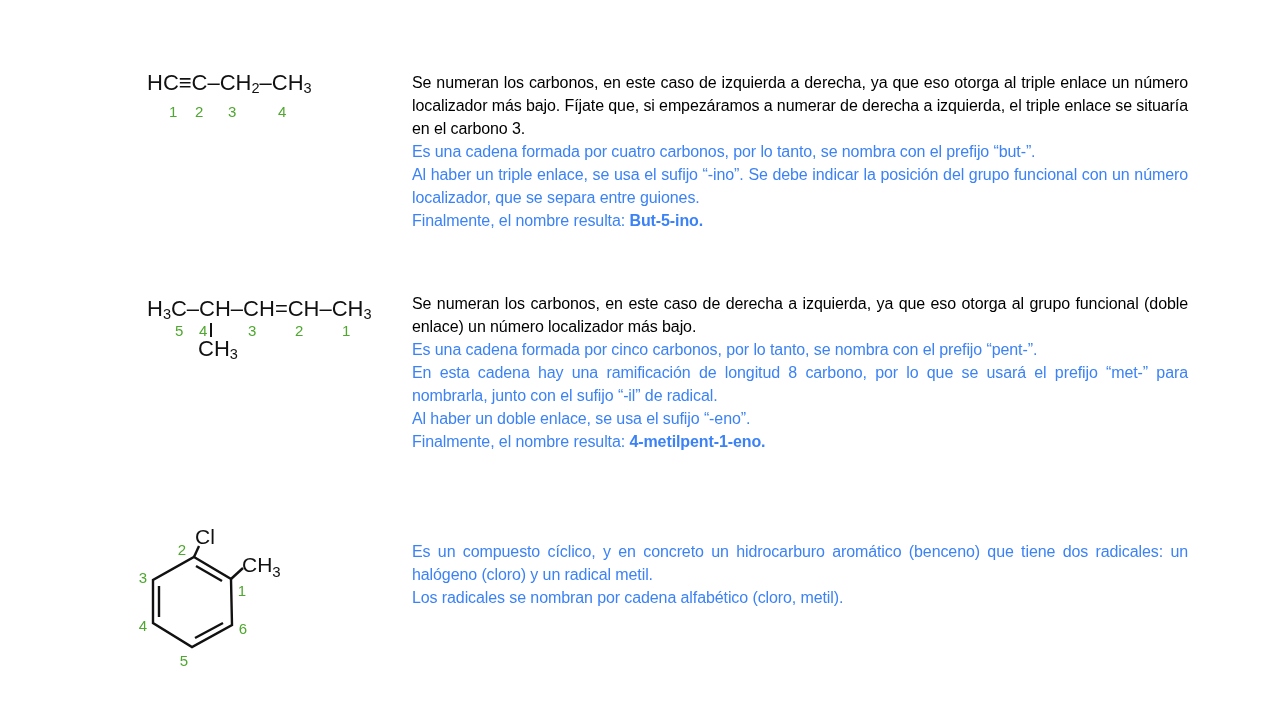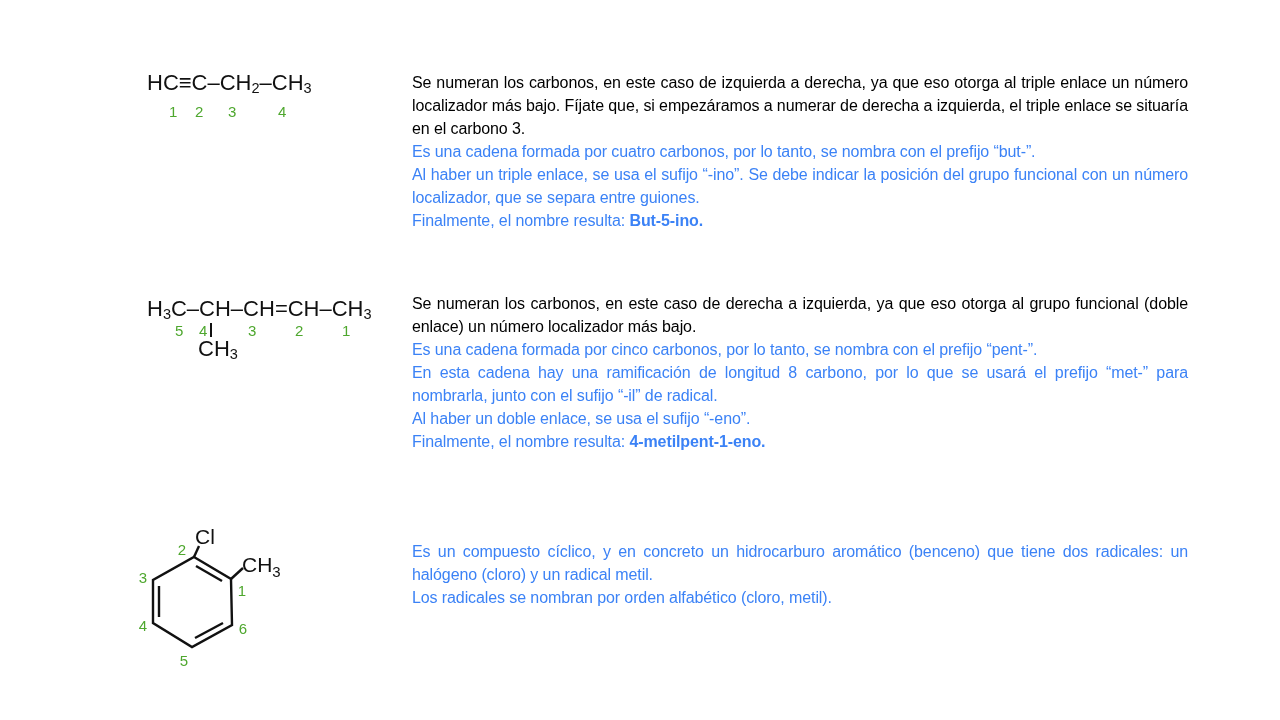--- a/index.html
+++ b/index.html
@@ -95,16 +95,16 @@
       <text class="svg-locant" x="57" y="40" text-anchor="middle">2</text>
       <text class="svg-locant" x="18" y="68" text-anchor="middle">3</text>
       <text class="svg-locant" x="18" y="116" text-anchor="middle">4</text>
       <text class="svg-locant" x="59" y="151" text-anchor="middle">5</text>
       <text class="svg-locant" x="118" y="119" text-anchor="middle">6</text>
     </svg>
   </div>
 
   <div class="text-col" style="top:540px;">
     <p class="black-p">Es un compuesto cíclico, y en concreto un hidrocarburo aromático (benceno) que tiene dos radicales: un halógeno (cloro) y un radical metil.</p>
-    <p class="black-p">Los radicales se nombran por orden alfabético (cloro, metil).</p>
+    <p class="black-p">Los radicales se nombran por cadena alfabético (cloro, metil).</p>
   </div>
 
 </div>
 
 </body></html>

